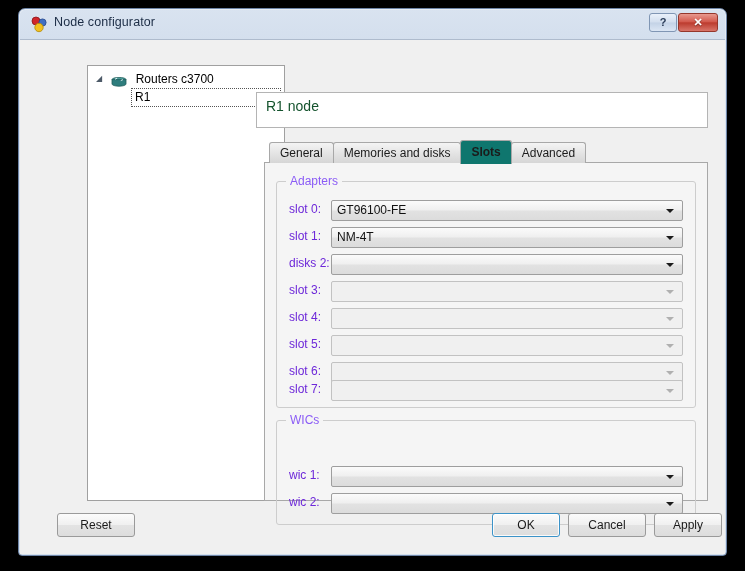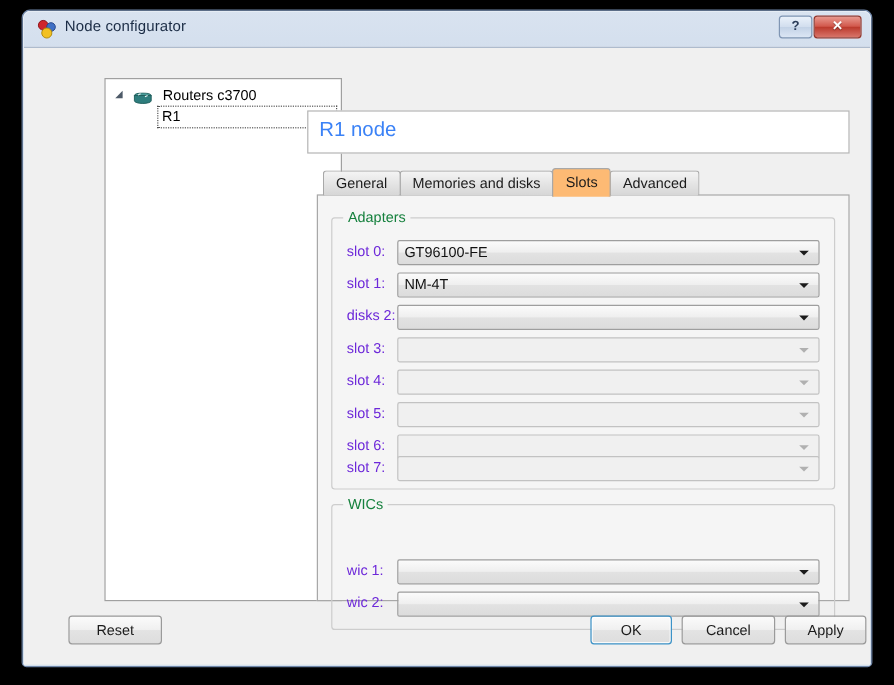--- a/index.html
+++ b/index.html
@@ -145,22 +145,22 @@
     position: absolute;
     left: 0; top: 27px;
     width: 452px; height: 36px;
     background: #ffffff;
     border: 1px solid #b4b4b4;
     box-sizing: border-box;
   }
   #node-title {
     position: absolute;
     left: 9px; top: 5px;
-    font-size: 17px;
-    color: #3b82f6;
+    font-size: 14px;
+    color: #14532d;
   }
 
   
   #tabbar {
     position: absolute;
     left: 13px; top: 74px;
     height: 24px;
     display: flex;
     align-items: flex-end;
     z-index: 3;
@@ -176,25 +176,26 @@
     border-radius: 3px 3px 0 0;
     background: linear-gradient(to bottom, #f4f4f4 0%, #e3e3e3 55%, #d6d6d6 100%);
     margin-right: -1px;
     box-sizing: border-box;
     white-space: nowrap;
     cursor: default;
   }
   .tab.active {
     height: 24px;
     line-height: 23px;
-    background: #fdba74;
+    background: #0f766e;
     border-color: #a8a8a8;
     position: relative;
     z-index: 4;
     margin-bottom: -1px;
+    font-weight: bold;
   }
 
   #tab-panel {
     position: absolute;
     left: 8px; top: 97px;
     width: 444px; height: 339px;
     background: #f5f5f5;
     border: 1px solid #a8a8a8;
     box-sizing: border-box;
   }
@@ -205,21 +206,21 @@
     border: 1px solid #cdcdcd;
     border-radius: 3px;
     box-sizing: border-box;
   }
   .group-legend {
     position: absolute;
     left: 9px; top: -8px;
     background: #f5f5f5;
     padding: 0 4px;
     font-size: 12px;
-    color: #15803d;
+    color: #8b5cf6;
   }
   #group-adapters { left: 11px; top: 18px; width: 420px; height: 227px; }
   #group-wics { left: 11px; top: 257px; width: 420px; height: 105px; }
 
   
   .field-row {
     position: absolute;
     left: 0;
     width: 100%;
     height: 21px;

